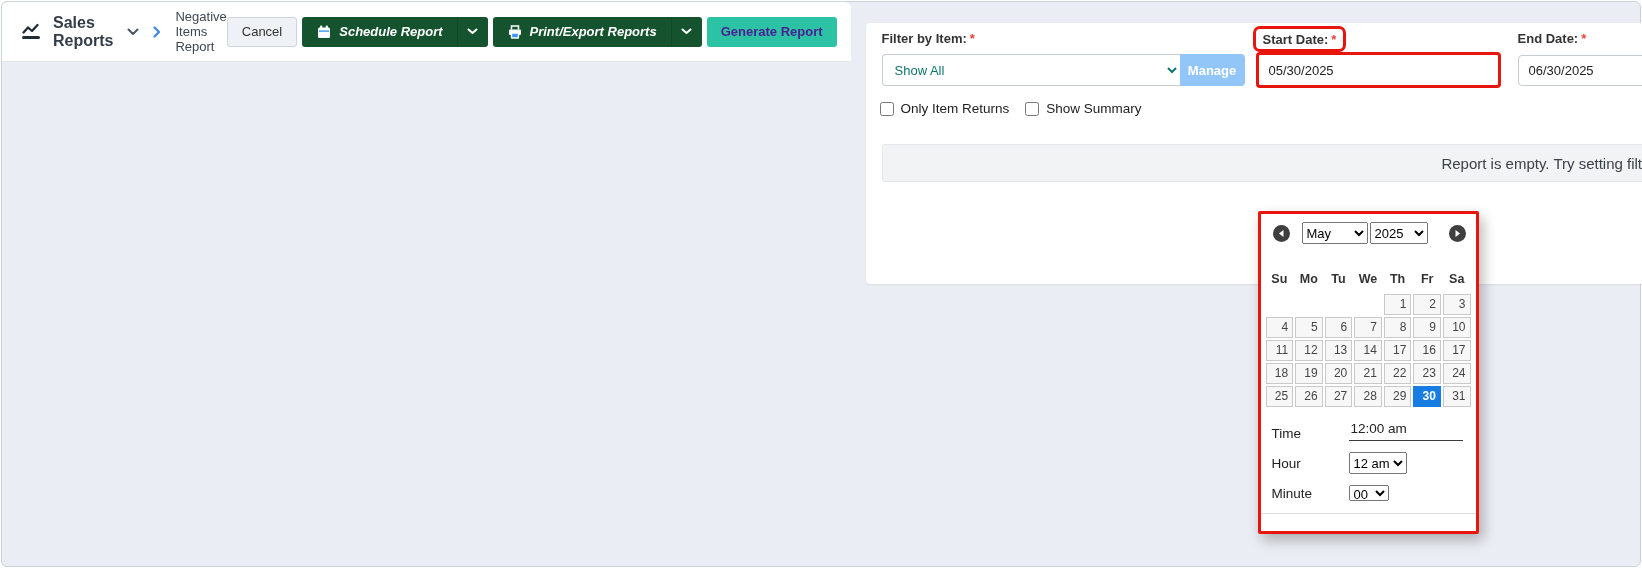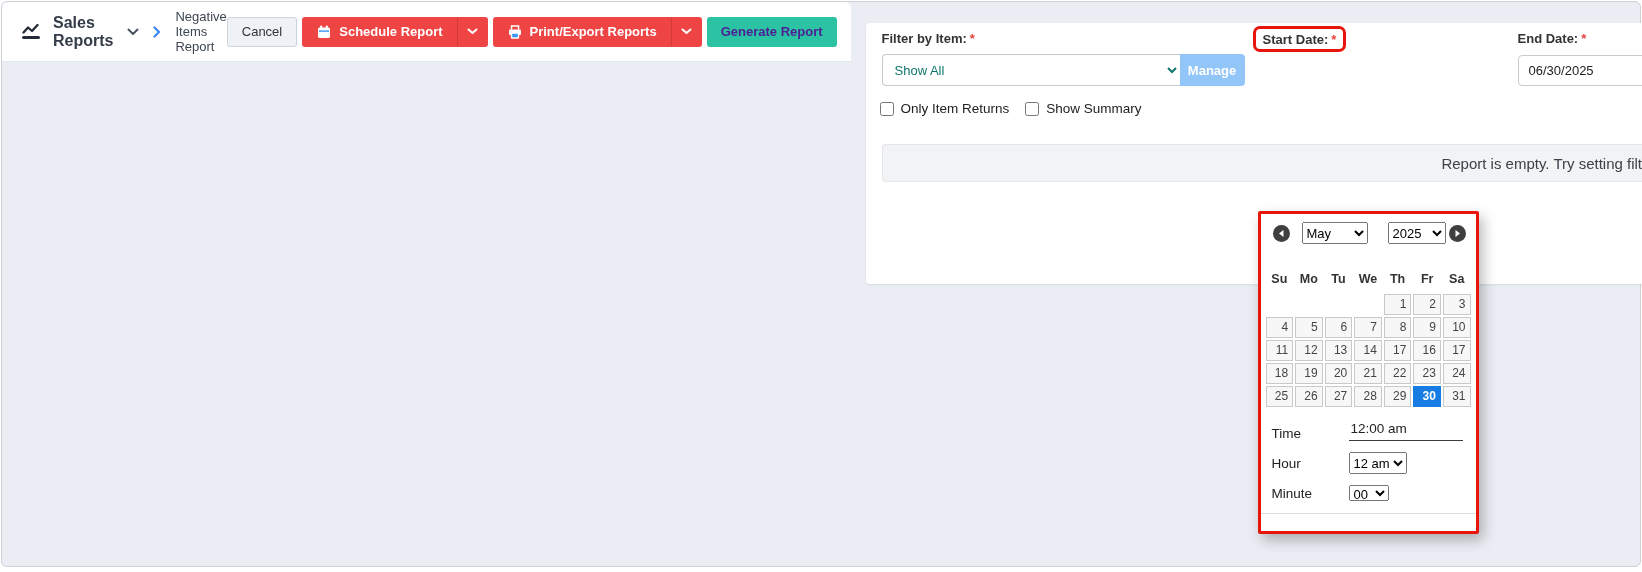--- a/index.html
+++ b/index.html
@@ -20,21 +20,21 @@
   .title-caret { display:flex; color:#4b5563; margin-left:4px; cursor:pointer; }
   .crumb-sep { display:flex; color:#3b86f0; margin:0 4px; }
   .crumb { font-size:13px; color:#3f4752; }
   .topbar-right { margin-left:auto; display:flex; align-items:center; gap:5px; }
 
   .btn { display:inline-flex; align-items:center; justify-content:center;
          font-size:13px; border-radius:3px; height:30px; cursor:pointer;
          white-space:nowrap; border:1px solid transparent; }
   .btn-light { background:#eef1f5; border-color:#ccd3da; color:#333;
                padding:0 14px; }
-  .btn-blue  { background:#ef4444; color:#fff; font-weight:700; }
+  .btn-blue  { background:#14532d; color:#fff; font-weight:700;font-style:italic; }
   .btn-teal  { background:#2cc3a4; color:#4c1d95; font-weight:700; padding:0 13px; }
   .split .btn-main { display:flex; align-items:center; gap:8px; padding:0 14px; }
   .split .btn-caret { display:flex; align-items:center; justify-content:center;
                       width:30px; height:100%; border-left:1px solid rgba(0,0,0,.14); }
 
   
   .content { flex:1; padding:21px 15px 0; position:relative; }
   .card { background:#fff; border-radius:4px; width:1610px; height:261px;
           box-shadow:0 1px 2px rgba(20,30,50,.08); position:relative; }
 
@@ -86,21 +86,21 @@
 
   
   .datepicker { position:absolute; left:407px; top:209px; width:221px;
         background:#fff; border:3px solid #e8150c; border-radius:2px;
         box-shadow:4px 6px 14px rgba(0,0,0,.28); z-index:30;
         padding:4px 0 0; }
   .cal-header { display:flex; align-items:center; padding:4px 10px 16px 12px; }
   .nav-circle { width:17px; height:17px; border-radius:50%; background:#3f3f3f;
         display:flex; align-items:center; justify-content:center; cursor:pointer; }
   .month-select { margin-left:12px; width:66px; height:22px; font-size:13px; }
-  .year-select { width:58px; height:22px; font-size:13px; margin-left:20px; }
+  .year-select { width:58px; height:22px; font-size:13px; margin-left:2px; }
   .cal-header .nav-next { margin-left:auto; }
   .dow-row, .cal-grid { display:grid; grid-template-columns:repeat(7,1fr);
         gap:2px; padding:0 5px; }
   .dow-row { margin-top:12px; }
   .dow { text-align:center; font-size:12.5px; font-weight:700; color:#333; }
   .cal-grid { margin-top:8px; }
   .day-cell { height:21px; line-height:19px; border:1px solid #c9c9c9;
         background:#f7f7f7; font-size:12px; color:#454545; text-align:right;
         padding-right:4px; cursor:pointer; }
   .day-cell.blank { visibility:hidden; }
@@ -214,20 +214,21 @@
             </label>
             <label class="check">
               <input type="checkbox" style="">
               <span>Show Summary</span>
             </label>
           </div>
 
           <span class="start-label-box">
             <span class="f-label" style="position:static"><span>Start Date:</span><span class="req">*</span></span>
           </span>
+          <input class="start-input" value="05/30/2025" style="">
 
           <span class="f-label end-label"><span>End Date:</span><span class="req">*</span></span>
           <button class="presets-btn">Presets</button>
           <input class="end-input" value="06/30/2025" style="">
         </div>
 
         <div class="empty-bar">
           <span class="empty-text">Report is empty. Try setting filters or adjust the date range for results.</span>
         </div>
       </div>

